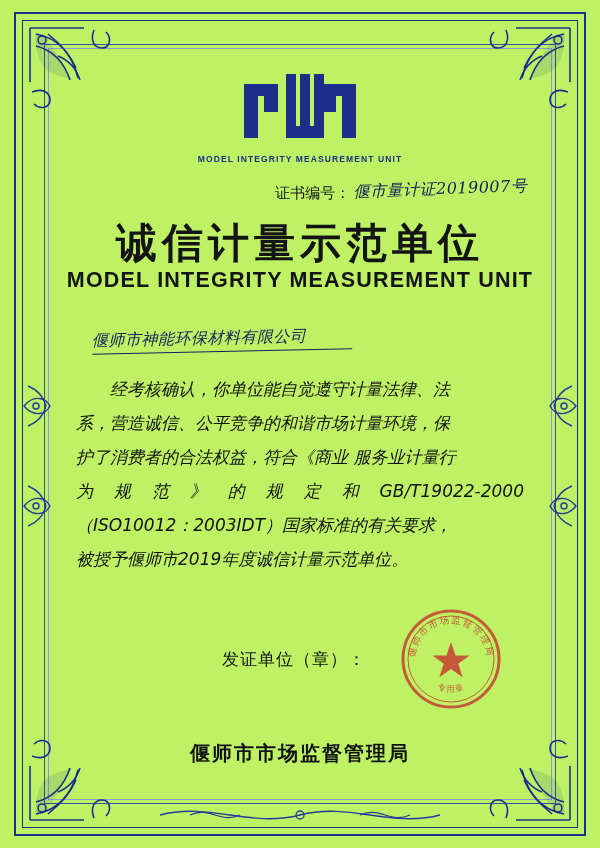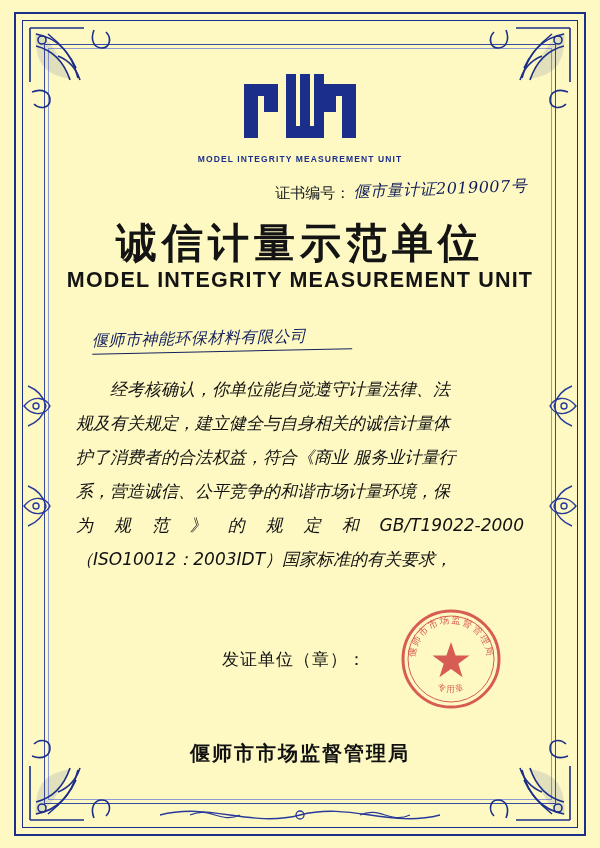--- a/index.html
+++ b/index.html
@@ -10,21 +10,21 @@
   body {
     width: 600px;
     height: 848px;
     font-family: "Liberation Sans", sans-serif;
     position: relative;
     overflow: hidden;
   }
   .certificate {
     position: absolute;
     inset: 0;
-    background: #fef9c3;
+    background: #bef264;
   }
   
   .border-outer {
     position: absolute;
     left: 14px;
     top: 12px;
     right: 14px;
     bottom: 12px;
     border: 2px solid #1b2f8a;
   }
@@ -361,25 +361,25 @@
     <span class="cert-no-value">偃市量计证2019007号</span>
   </div>
 
   <div class="title-cn">诚信计量示范单位</div>
   <div class="title-en">MODEL INTEGRITY MEASUREMENT UNIT</div>
 
   <div class="recipient">偃师市神能环保材料有限公司</div>
 
   <div class="body-text">
     <p class="indent">经考核确认，你单位能自觉遵守计量法律、法</p>
-    <p>规及有关规定，建立健全与自身相关的诚信计量体</p>
+    <p>系，营造诚信、公平竞争的和谐市场计量环境，保</p>
     <p>护了消费者的合法权益，符合《商业 服务业计量行</p>
-    <p>系，营造诚信、公平竞争的和谐市场计量环境，保</p>
     <p class="spread">为 规 范 》 的 规 定 和 GB/T19022-2000</p>
     <p>（ISO10012：2003IDT）国家标准的有关要求，</p>
+    <p>被授予偃师市2019年度诚信计量示范单位。</p>
   </div>
 
   <div class="issuer-row">发证单位（章）：</div>
 
   <div class="seal">
     <svg viewBox="0 0 106 106">
       <circle cx="53" cy="53" r="48" fill="none" stroke="#c8202a" stroke-width="3"></circle>
       <circle cx="53" cy="53" r="43" fill="none" stroke="#c8202a" stroke-width="1"></circle>
       <polygon points="53,36 57.6,49.4 71.5,49.4 60.3,57.7 64.6,71.2 53,62.9 41.4,71.2 45.7,57.7 34.5,49.4 48.4,49.4" fill="#c8202a"></polygon>
       <path id="sealTop" d="M 17 53 A 36 36 0 0 1 89 53" fill="none"></path>

